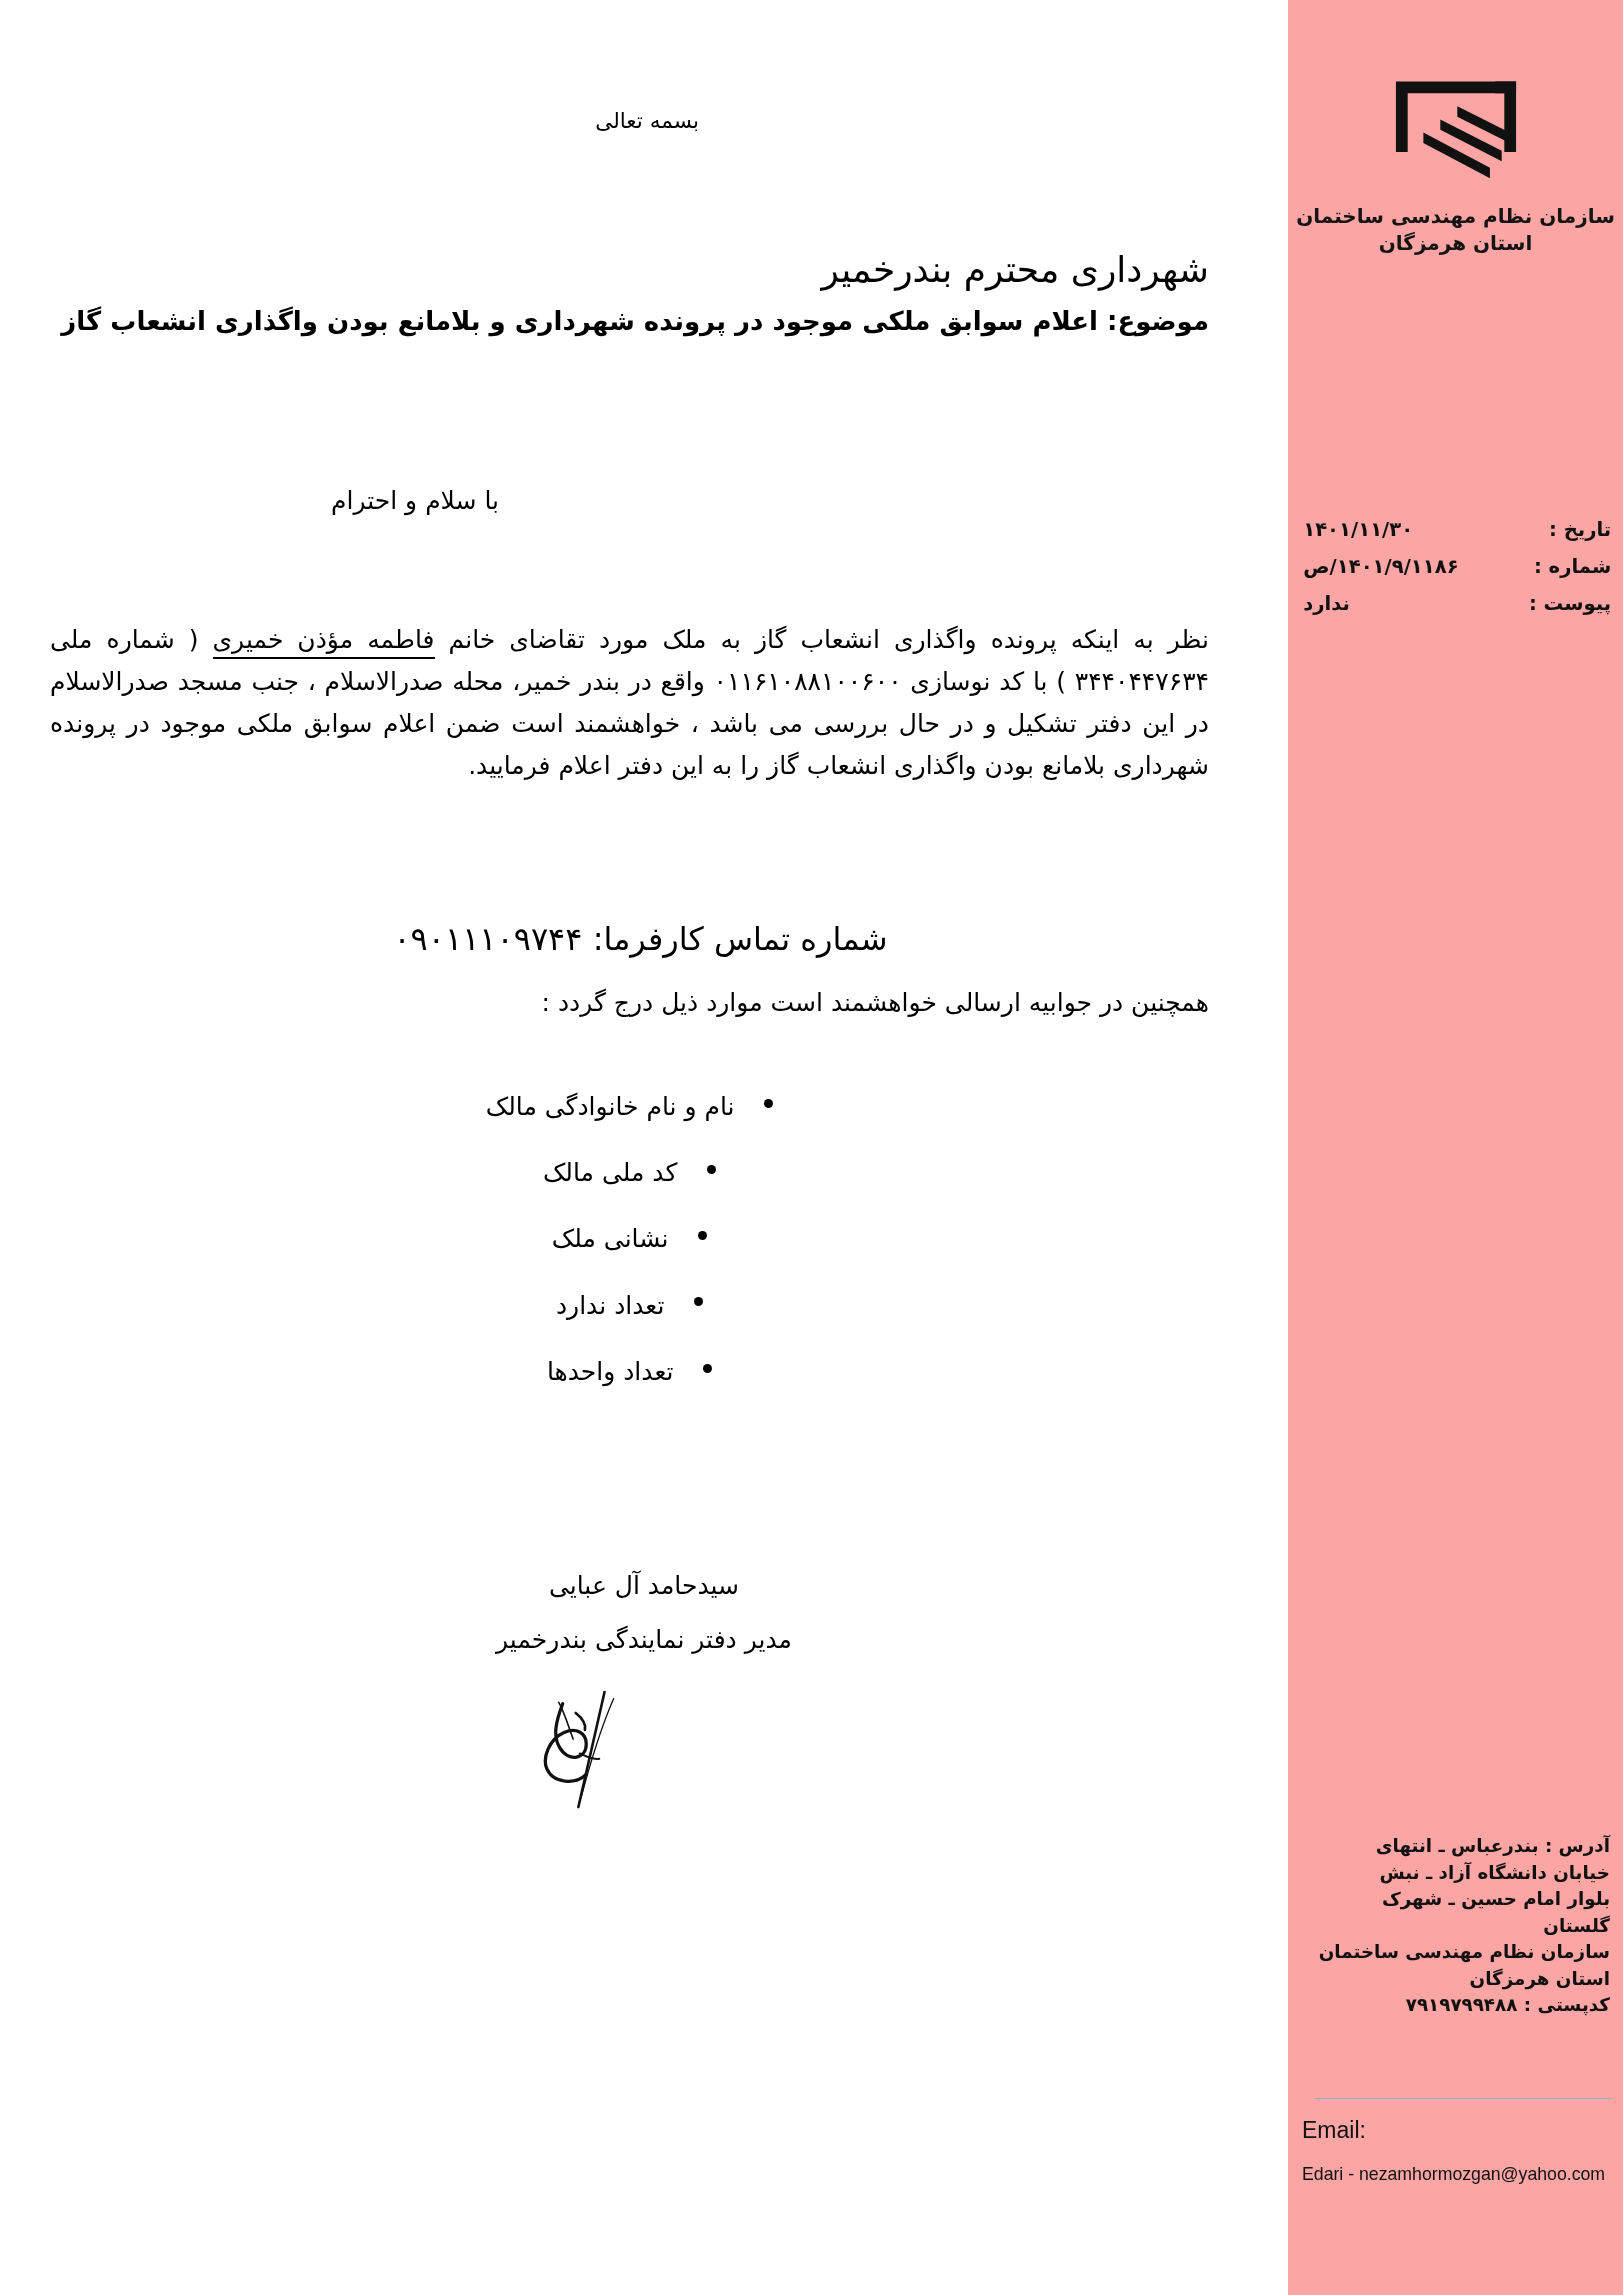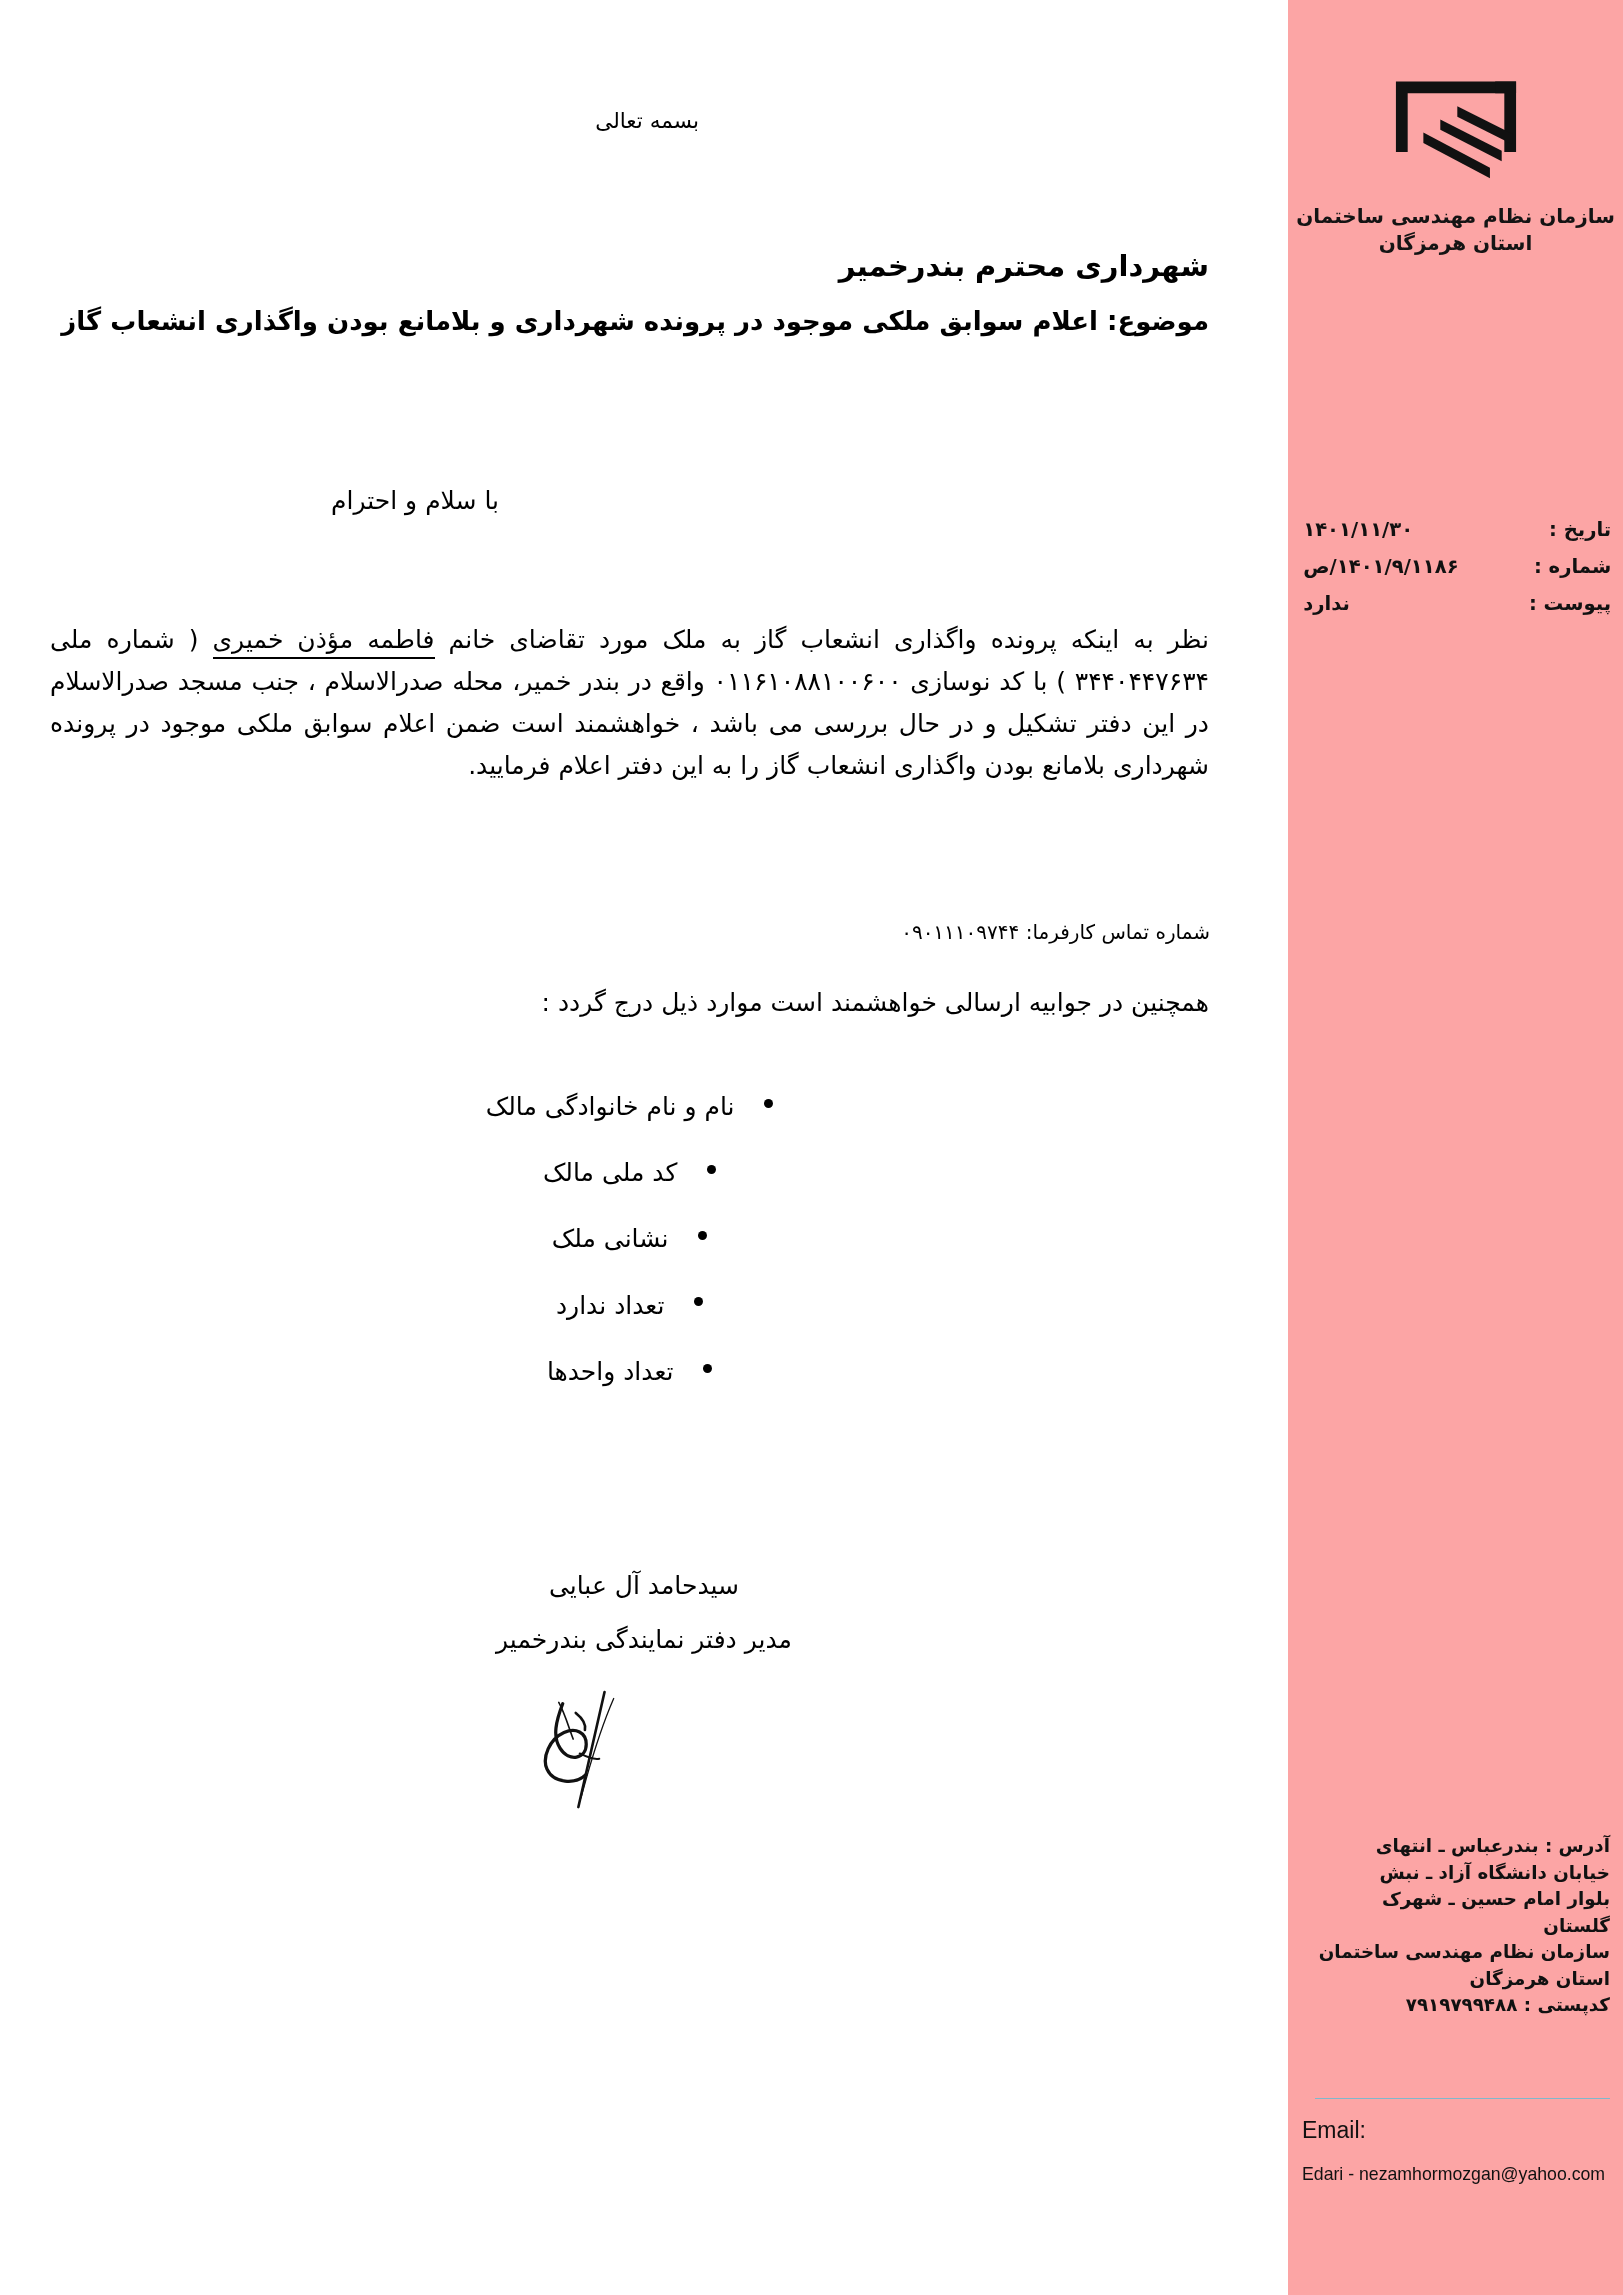--- a/index.html
+++ b/index.html
@@ -150,22 +150,22 @@
     right: 589px;
     font-size: 21.6px;
     font-weight: normal;
     color: #000;
   }
 
   .addressee {
     position: absolute;
     top: 249px;
     right: 79px;
-    font-size: 29px;
-    font-weight: bold;
+    font-size: 36px;
+    font-weight: normal;
     color: #000;
   }
 
   .subject {
     position: absolute;
     top: 303px;
     right: 79px;
     width: 1159px;
     font-size: 26px;
     font-weight: bold;
@@ -196,25 +196,25 @@
   }
   .underlined-name {
     border-bottom: 2.6px solid #000;
     padding-bottom: 2.6px;
     display: inline;
   }
 
   .phone-line {
     position: absolute;
     top: 920px;
-    right: 78px;
-    width: 1159px;
-    font-size: 20px;
-    color: #000;
-    text-align: right;
+    right: 68px;
+    width: 1159px;
+    font-size: 32px;
+    color: #000;
+    text-align: center;
   }
 
   .also-line {
     position: absolute;
     top: 988px;
     right: 79px;
     width: 1159px;
     font-size: 25px;
     color: #000;
     text-align: right;

